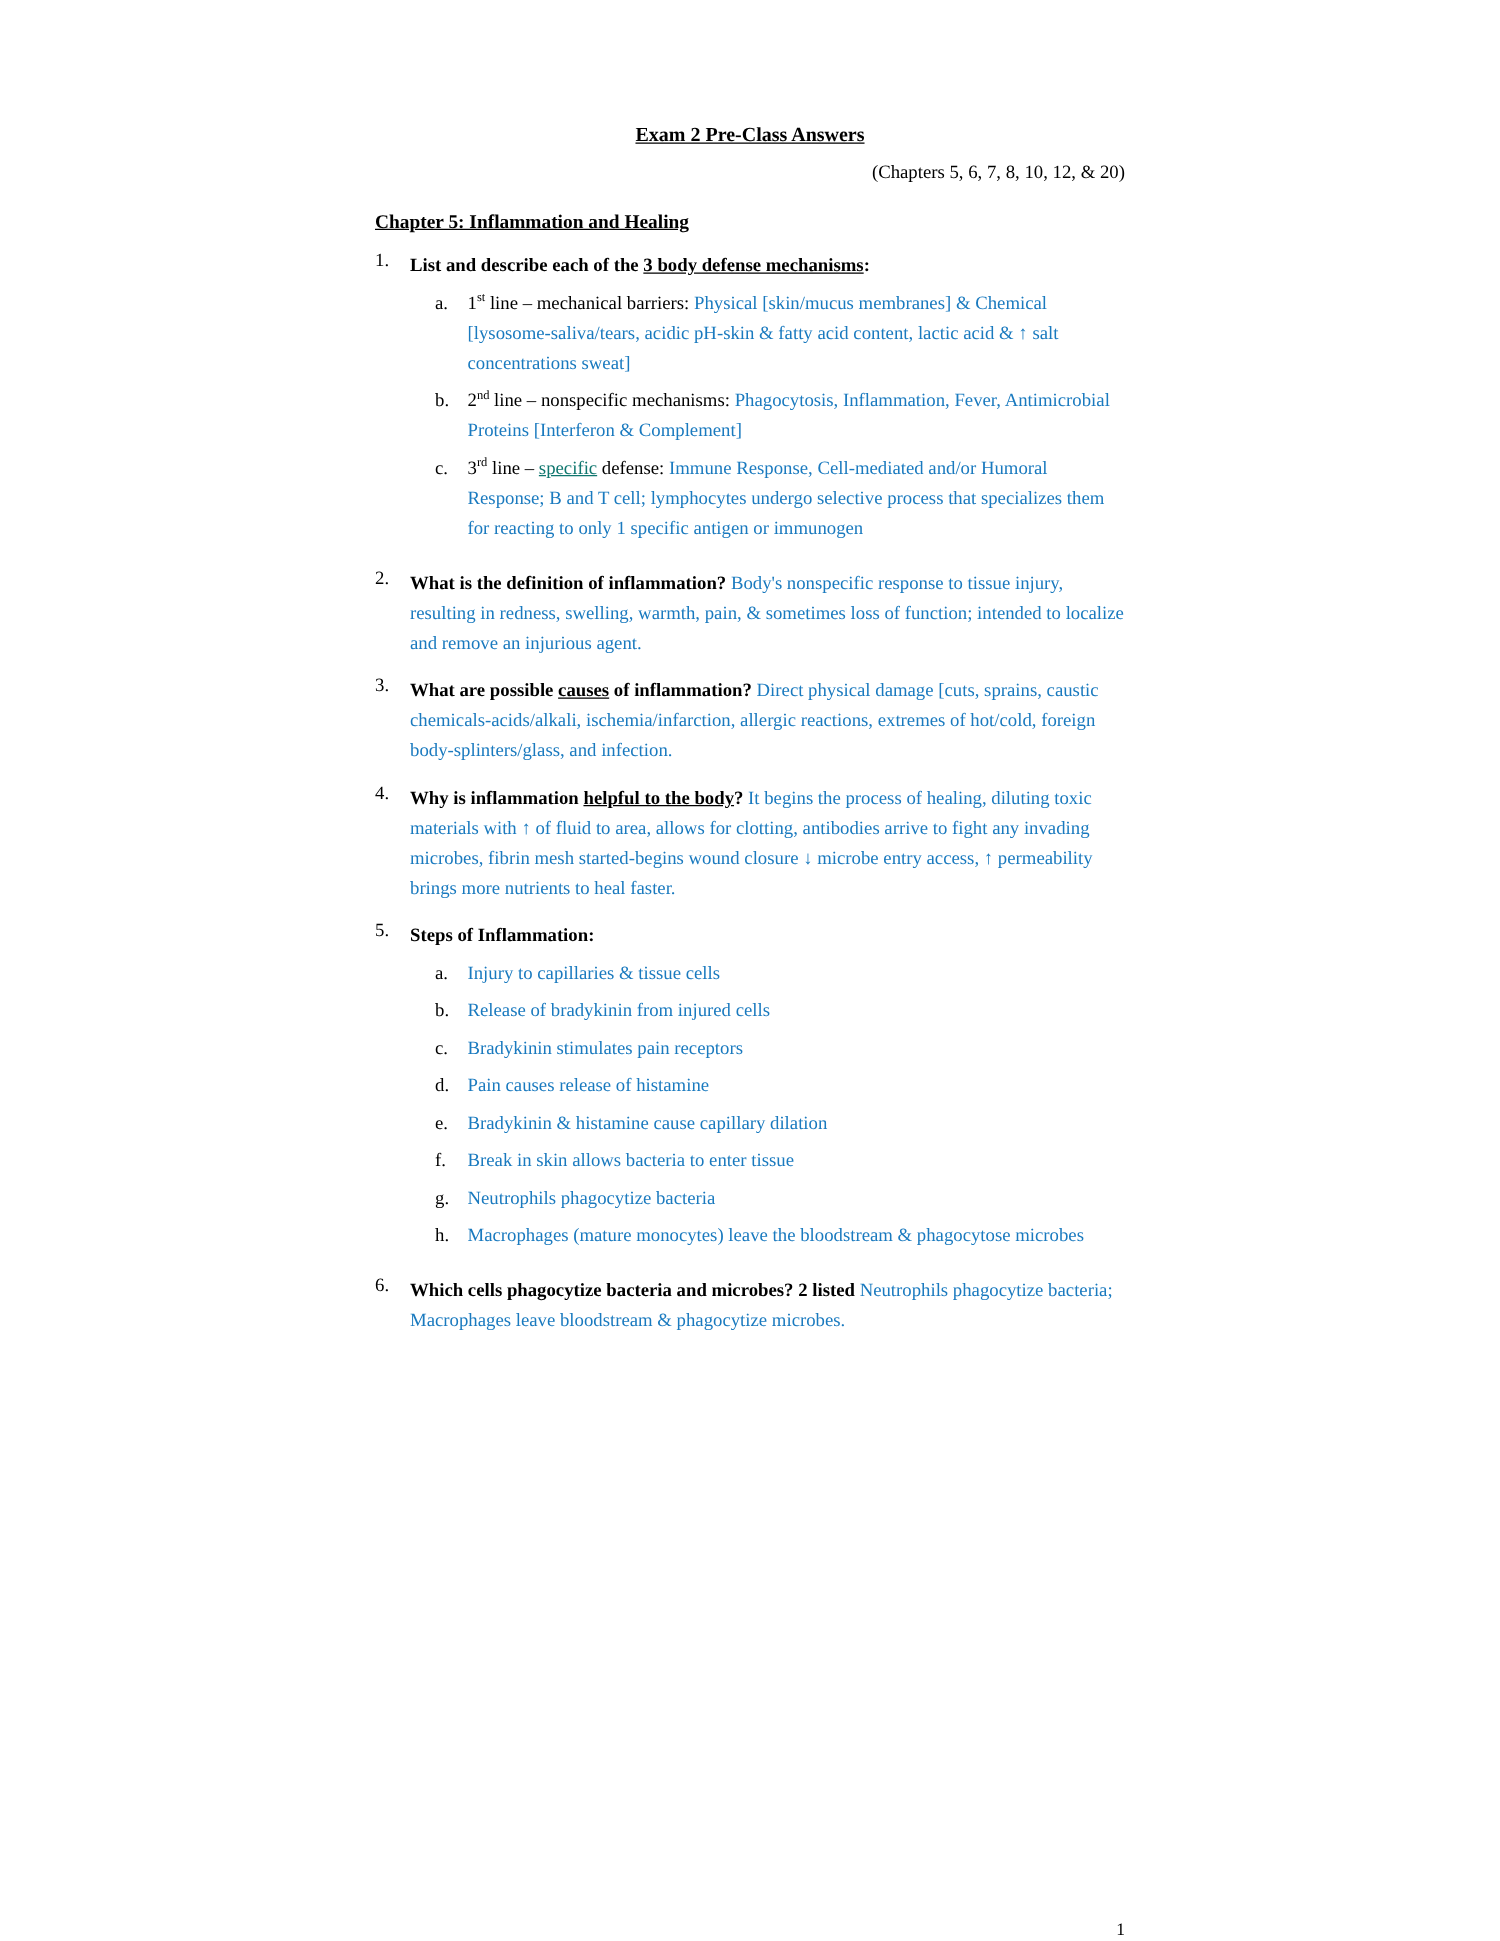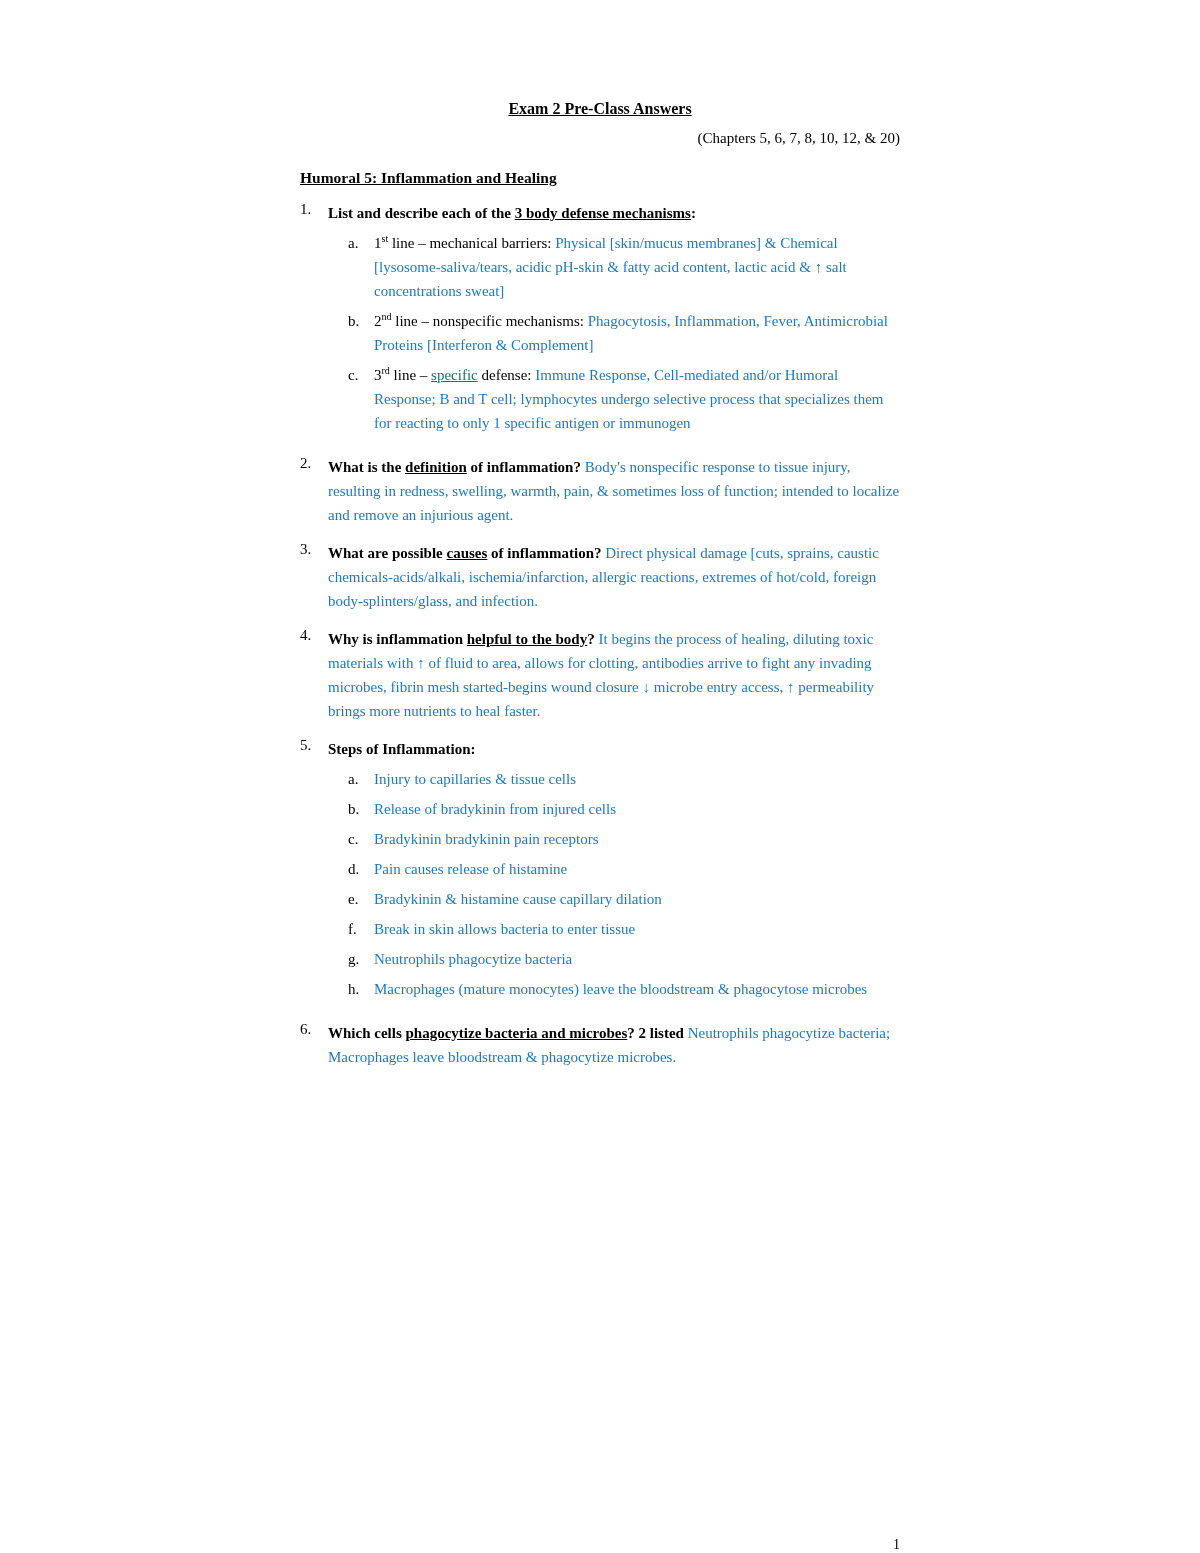--- a/index.html
+++ b/index.html
@@ -124,21 +124,21 @@
   </style>
 </head>
 <body>
 
 <div class="page">
 
   <div class="page-title">Exam 2 Pre-Class Answers</div>
 
   <div class="subtitle">(Chapters 5, 6, 7, 8, 10, 12, &amp; 20)</div>
 
-  <div class="chapter-heading">Humoral 5: Inflammation and Healing</div>
+  <div class="chapter-heading">Chapter 5: Inflammation and Healing</div>
 
   <ol class="question-list">
 
     <li class="question-item">
       <span class="q-number">1.</span>
       <div class="q-content">
         <span class="bold-inline q-label">List and describe each of the <span style="text-decoration:underline;">3 body defense mechanisms</span>:</span>
         <ul class="sub-list">
 
           <li class="sub-item">
@@ -161,21 +161,21 @@
               <span>3<sup class="superscript">rd</sup> line – <span class="answer-text underline-specific">specific</span> defense: </span><span class="answer-text">Immune Response, Cell-mediated and/or Humoral Response; B and T cell; lymphocytes undergo selective process that specializes them for reacting to only 1 specific antigen or immunogen</span>
             </div>
           </li>
         </ul>
       </div>
     </li>
 
     <li class="question-item">
       <span class="q-number">2.</span>
       <div class="q-content">
-        <span class="bold-inline q-label">What is the <span style="text-decoration:underline;">definition</span> of inflammation? </span><span class="answer-text">Body's nonspecific response to tissue injury, resulting in redness, swelling, warmth, pain, &amp; sometimes loss of function; intended to localize and remove an injurious agent.</span>
+        <span class="bold-inline q-label">What is the <span style="">definition</span> of inflammation? </span><span class="answer-text">Body's nonspecific response to tissue injury, resulting in redness, swelling, warmth, pain, &amp; sometimes loss of function; intended to localize and remove an injurious agent.</span>
       </div>
     </li>
 
     <li class="question-item">
       <span class="q-number">3.</span>
       <div class="q-content">
         <span class="bold-inline q-label">What are possible <span style="text-decoration:underline;">causes</span> of inflammation? </span><span class="answer-text">Direct physical damage [cuts, sprains, caustic chemicals-acids/alkali, ischemia/infarction, allergic reactions, extremes of hot/cold, foreign body-splinters/glass, and infection.</span>
       </div>
     </li>
 
@@ -194,21 +194,21 @@
           <li class="sub-item">
             <span class="sub-label">a.</span>
             <span class="sub-content answer-text">Injury to capillaries &amp; tissue cells</span>
           </li>
           <li class="sub-item">
             <span class="sub-label">b.</span>
             <span class="sub-content answer-text">Release of bradykinin from injured cells</span>
           </li>
           <li class="sub-item">
             <span class="sub-label">c.</span>
-            <span class="sub-content answer-text">Bradykinin bradykinin pain receptors</span>
+            <span class="sub-content answer-text">Bradykinin stimulates pain receptors</span>
           </li>
           <li class="sub-item">
             <span class="sub-label">d.</span>
             <span class="sub-content answer-text">Pain causes release of histamine</span>
           </li>
           <li class="sub-item">
             <span class="sub-label">e.</span>
             <span class="sub-content answer-text">Bradykinin &amp; histamine cause capillary dilation</span>
           </li>
           <li class="sub-item">
@@ -223,21 +223,21 @@
             <span class="sub-label">h.</span>
             <span class="sub-content answer-text">Macrophages (mature monocytes) leave the bloodstream &amp; phagocytose microbes</span>
           </li>
         </ul>
       </div>
     </li>
 
     <li class="question-item">
       <span class="q-number">6.</span>
       <div class="q-content">
-        <span class="bold-inline q-label">Which cells <span style="text-decoration:underline;">phagocytize bacteria and microbes</span>? 2 listed </span><span class="answer-text">Neutrophils phagocytize bacteria; Macrophages leave bloodstream &amp; phagocytize microbes.</span>
+        <span class="bold-inline q-label">Which cells <span style="">phagocytize bacteria and microbes</span>? 2 listed </span><span class="answer-text">Neutrophils phagocytize bacteria; Macrophages leave bloodstream &amp; phagocytize microbes.</span>
       </div>
     </li>
 
   </ol>
 
   <div class="page-number">1</div>
 
 </div>
 
 </body></html>

